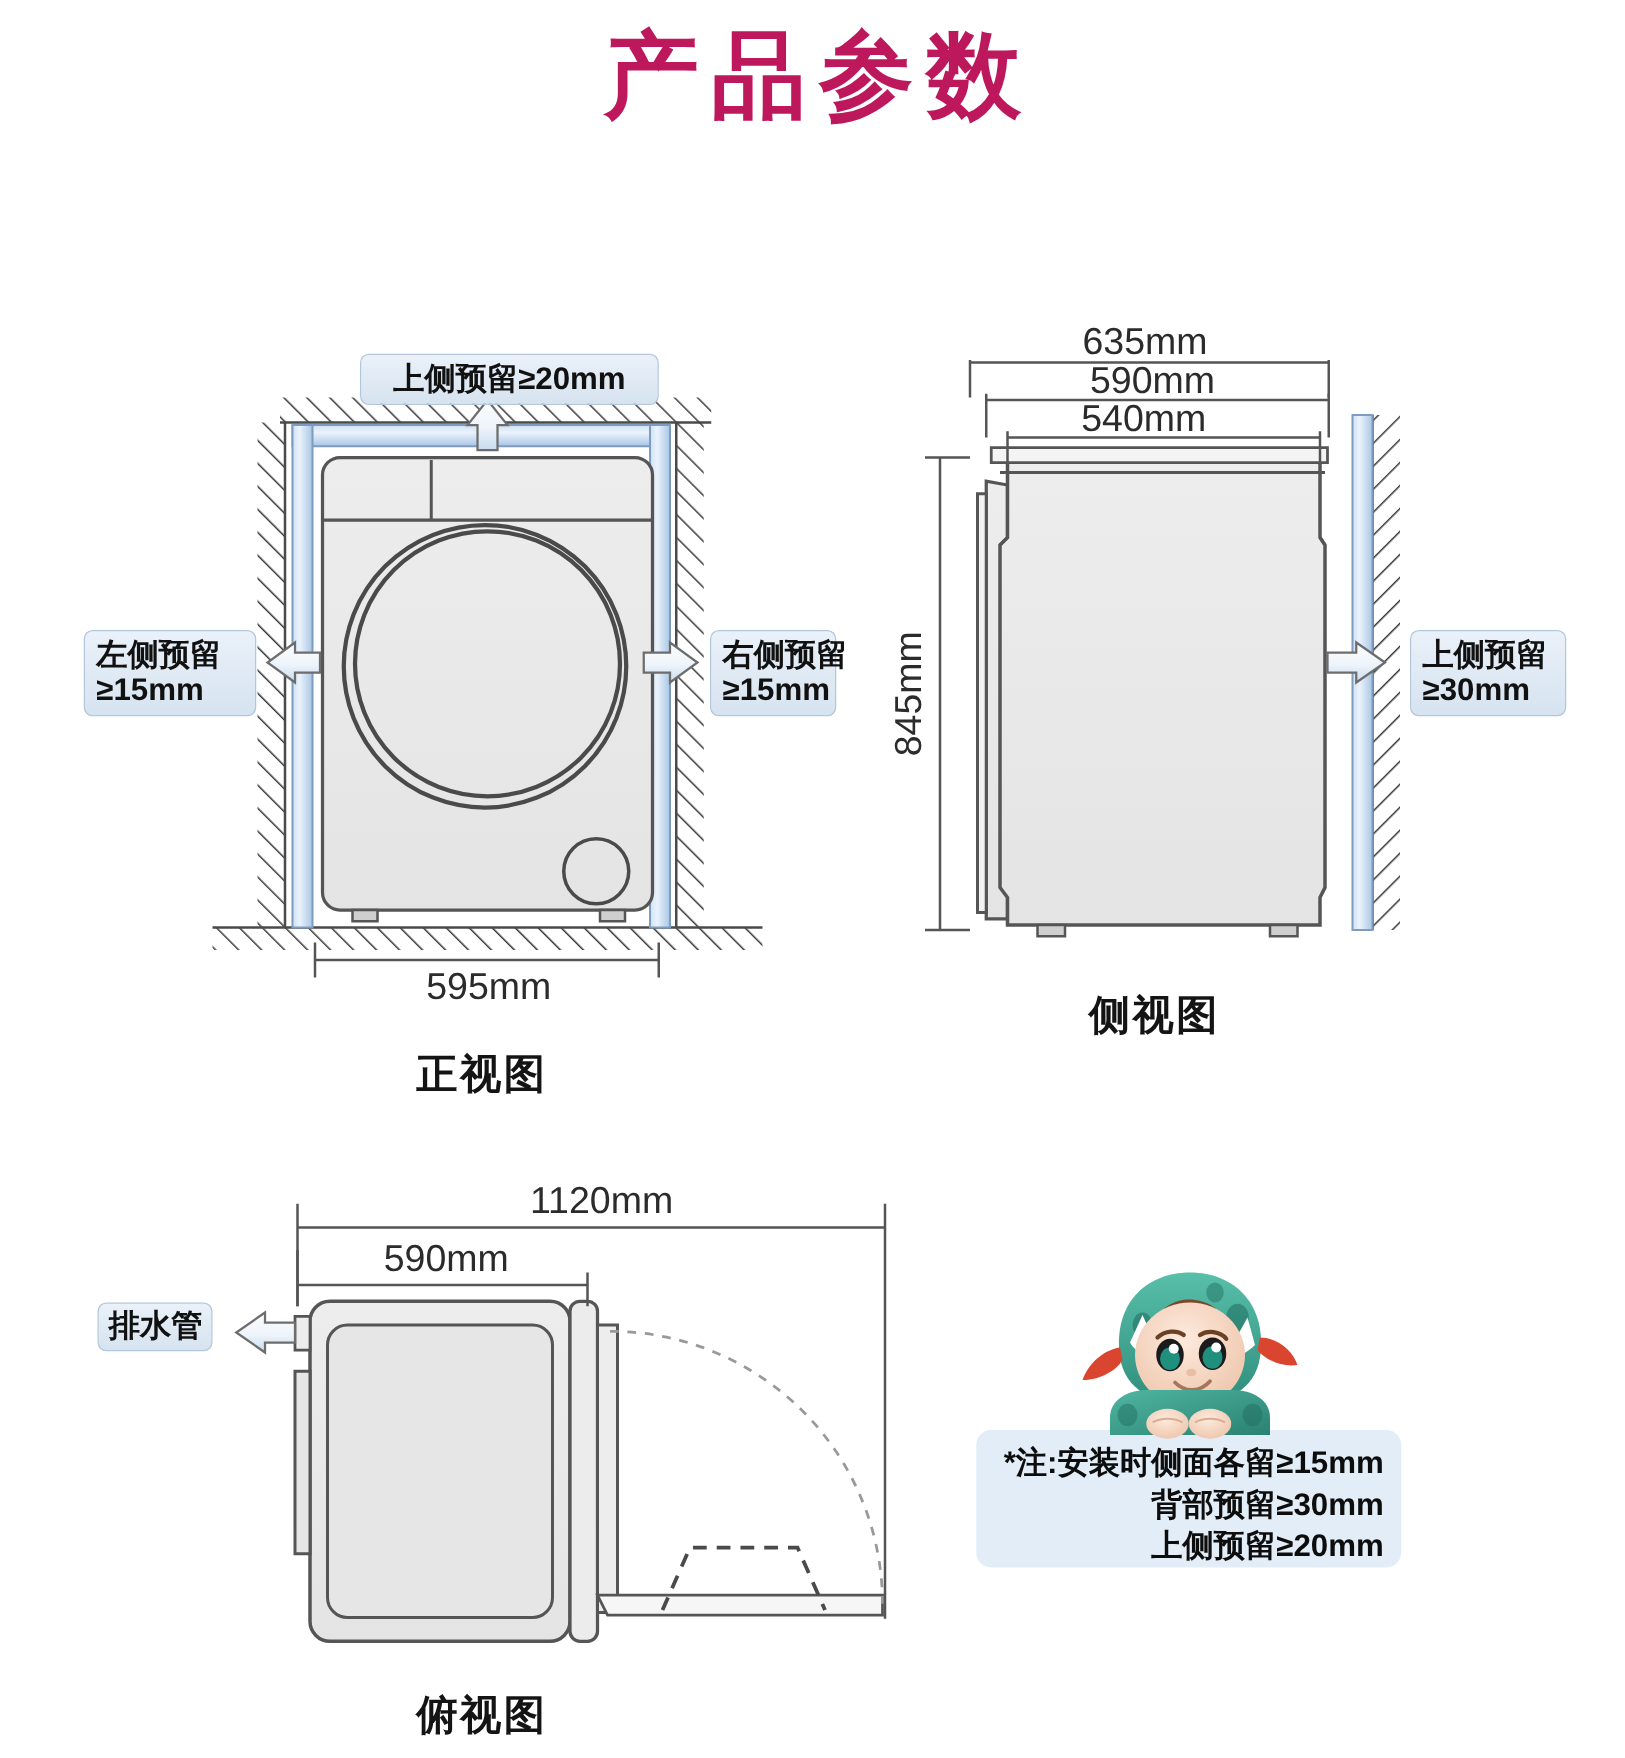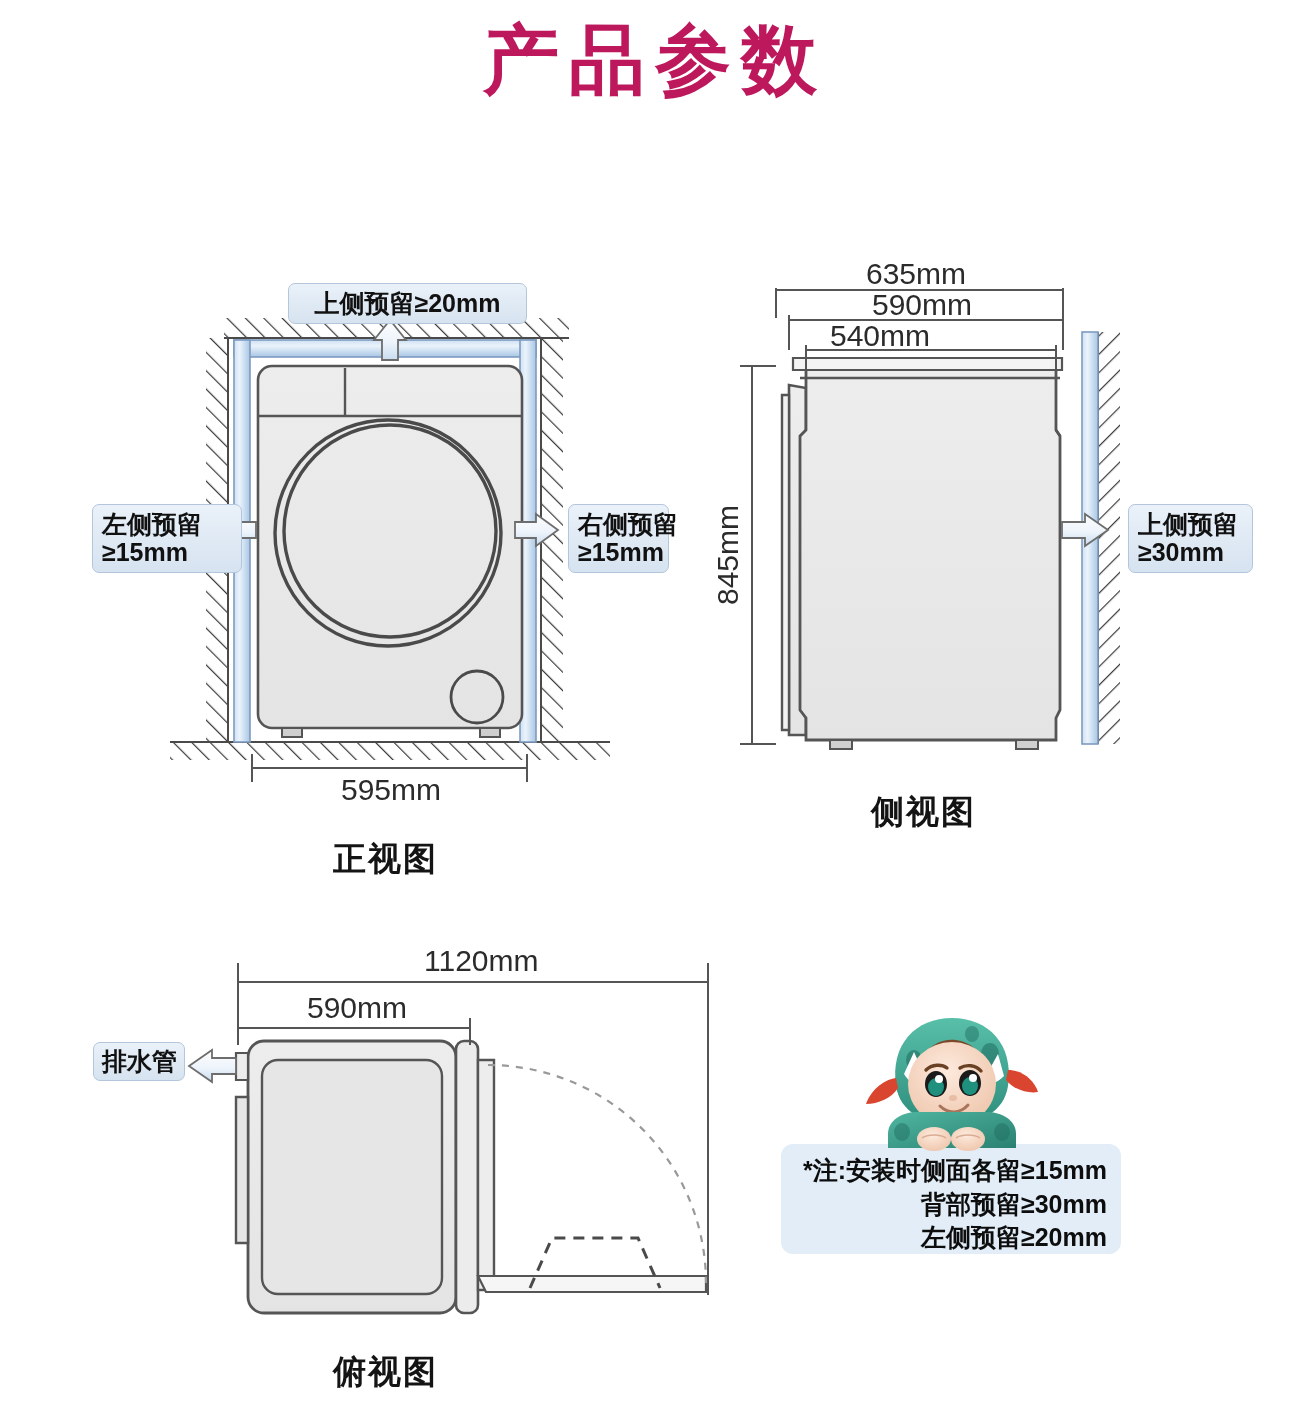--- a/index.html
+++ b/index.html
@@ -274,54 +274,54 @@
 
   <g stroke="#555" stroke-width="2">
     <line x1="238" y1="1000" x2="238" y2="1045"></line>
     <line x1="470" y1="1018" x2="470" y2="1045"></line>
     <line x1="238" y1="1028" x2="470" y2="1028"></line>
   </g>
 </svg>
 
 <div class="callout center" style="left:288px; top:283px; width:239px;">上侧预留≥20mm</div>
 
-<div class="callout" style="left:92px; top:504px; width:150px;">左侧预留
+<div class="callout" style="left:67px; top:504px; width:138px;">左侧预留
 ≥15mm</div>
 
 <div class="callout" style="left:568px; top:504px; width:101px;">右侧预留
 ≥15mm</div>
 
 <div class="dim-text" style="left:341px; top:760px;margin-top:13px;">595mm</div>
 
 <div class="view-label" style="left:333px; top:837px;font-family:Liberation Serif, serif;">正视图</div>
 
 <div class="dim-text" style="left:866px; top:257px;">635mm</div>
 
 <div class="dim-text" style="left:872px; top:288px;">590mm</div>
 
-<div class="dim-text" style="left:830px; top:319px;text-align:right;">540mm</div>
+<div class="dim-text" style="left:865px; top:319px;text-align:right;">540mm</div>
 
 <div class="dim-text" style="left:678px; top:538px; transform:rotate(-90deg); transform-origin:center;">845mm</div>
 
 <div class="callout" style="left:1128px; top:504px; width:125px;">上侧预留
 ≥30mm</div>
 
 <div class="view-label" style="left:871px; top:790px;">侧视图</div>
 
 <div class="dim-text" style="left:424px; top:944px;">1120mm</div>
 
 <div class="dim-text" style="left:307px; top:991px;">590mm</div>
 
-<div class="callout" style="left:93px; top:1042px; width:92px; padding:4px 6px 5px 8px;">排水管</div>
+<div class="callout" style="left:78px; top:1042px; width:92px; padding:4px 6px 5px 8px;">排水管</div>
 
 <div class="view-label" style="left:333px; top:1350px;">俯视图</div>
 
 <div id="note-box">*注:安装时侧面各留≥15mm
 背部预留≥30mm
-左侧预留≥20mm</div>
+上侧预留≥20mm</div>
 
 <svg id="mascot" viewBox="0 0 200 150">
   <defs>
     <radialGradient id="skinG" cx="45%" cy="35%" r="70%">
       <stop offset="0%" stop-color="#fdeadd"></stop>
       <stop offset="100%" stop-color="#eec5ab"></stop>
     </radialGradient>
     <linearGradient id="suitG" x1="0" y1="0" x2="0" y2="1">
       <stop offset="0%" stop-color="#58bfa9"></stop>
       <stop offset="100%" stop-color="#2e8d7c"></stop>

